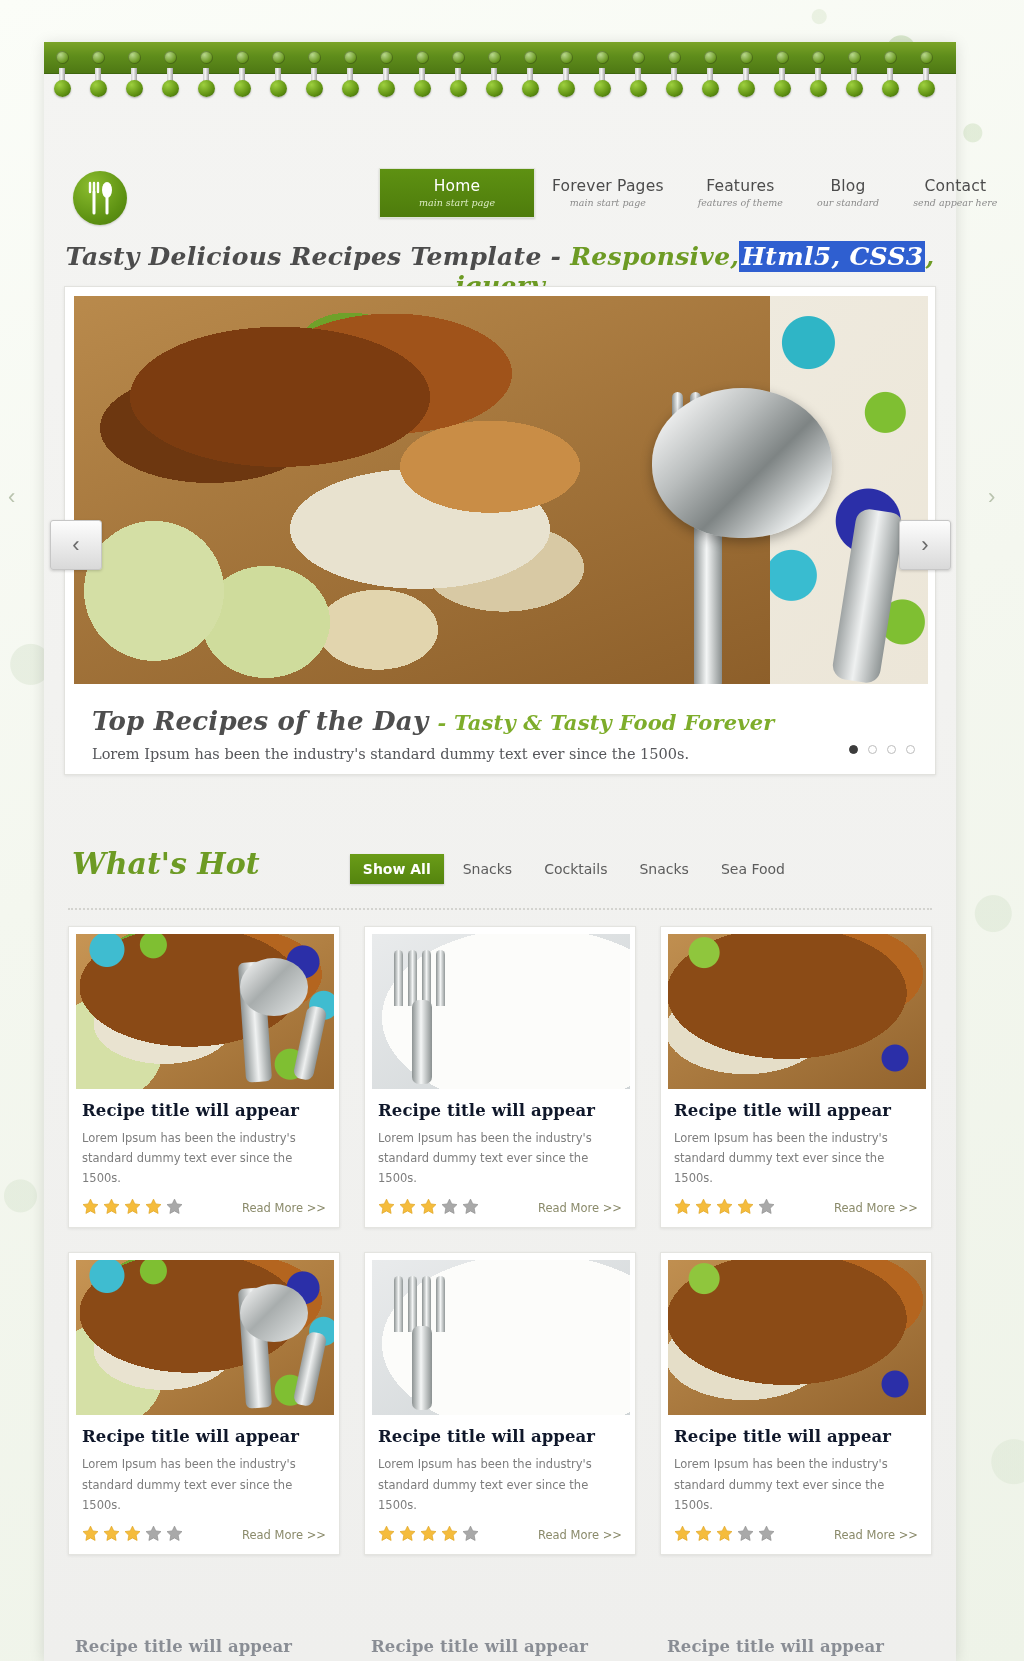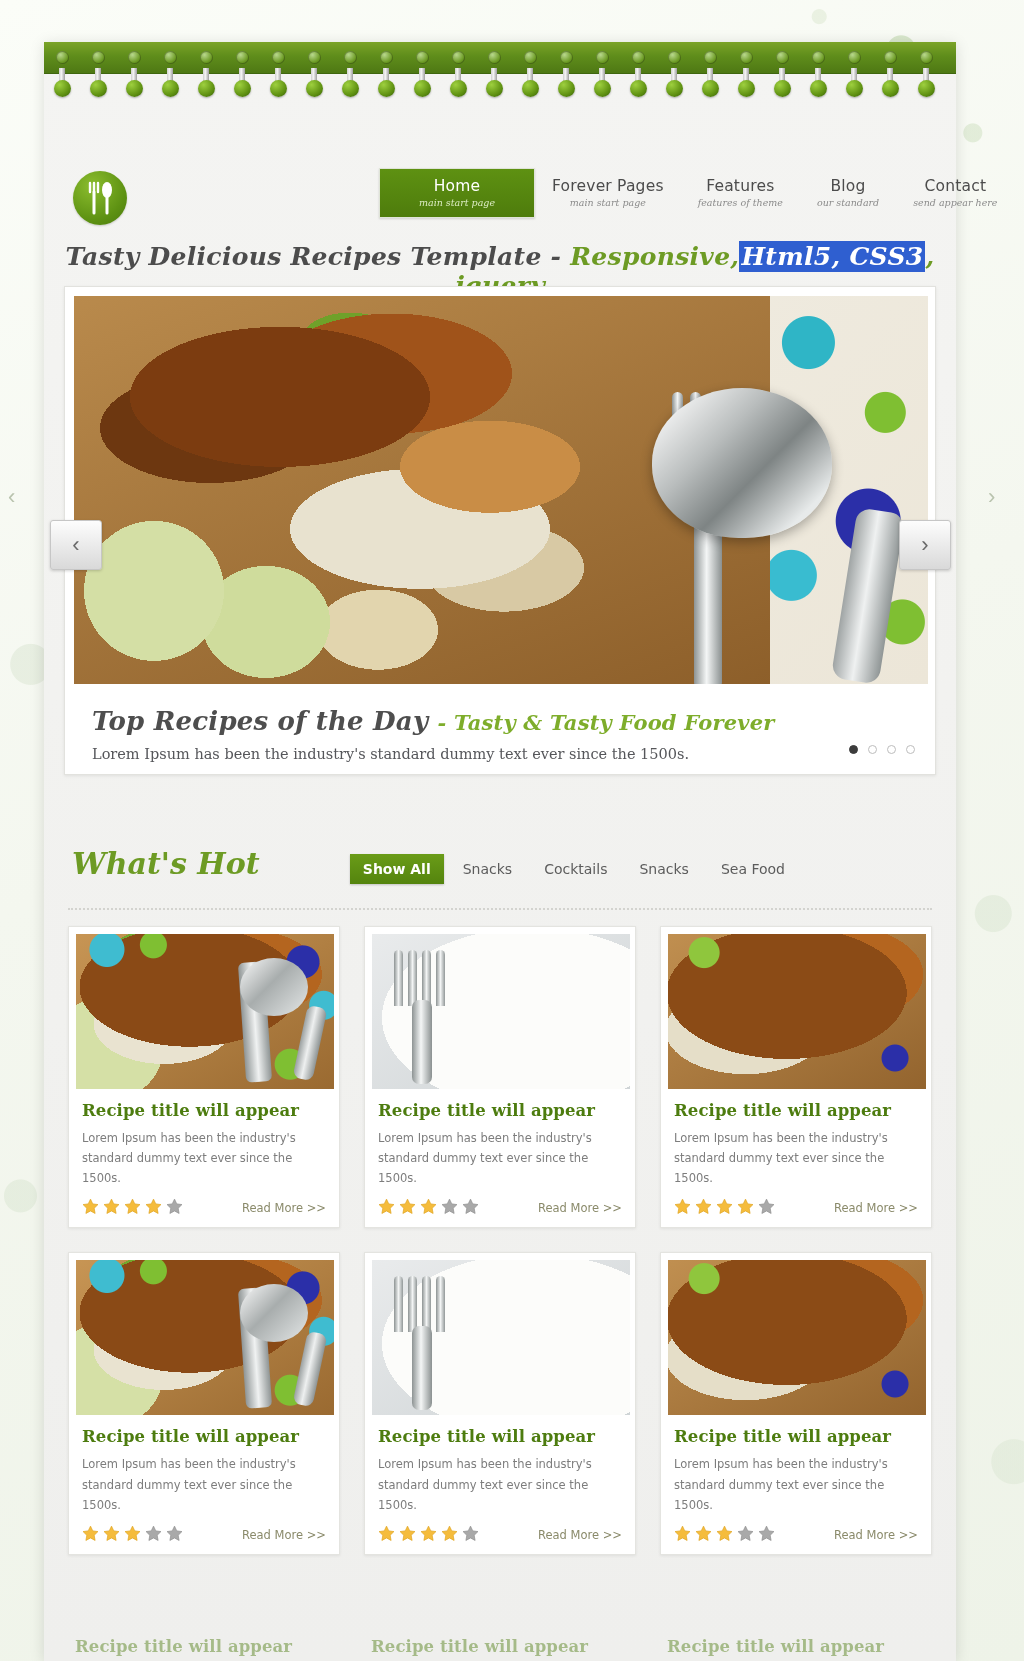--- a/index.html
+++ b/index.html
@@ -320,21 +320,21 @@
       radial-gradient(ellipse 120px 66px at 46% 38%, #8b4b16 0 100%, transparent),
       radial-gradient(ellipse 90px 50px at 64% 26%, #b4651f 0 100%, transparent),
       radial-gradient(ellipse 80px 44px at 30% 62%, #e5dec8 0 100%, transparent),
       radial-gradient(ellipse 50px 30px at 40% 12%, #74a72e 0 100%, transparent),
       radial-gradient(ellipse 40px 24px at 60% 10%, #86bb38 0 100%, transparent),
       linear-gradient(150deg,#c08f50,#93642e);
   }
   .card-body { padding: 12px 6px 12px 6px; }
   .card-title {
     font-family: "DejaVu Serif", serif;
-    font-size: 16.5px; font-weight: bold; color: #4d7c0f; letter-spacing: .1px;
+    font-size: 16.5px; font-weight: bold; color: #0f172a; letter-spacing: .1px;
   }
   .card-desc {
     margin-top: 8px;
     font-family: "DejaVu Sans", sans-serif;
     font-size: 11.5px; color: #7d7d7d; line-height: 1.75;
   }
   .card-foot {
     margin-top: 10px; display: flex; align-items: center; justify-content: space-between;
   }
   .stars { display: flex; gap: 4px; }

